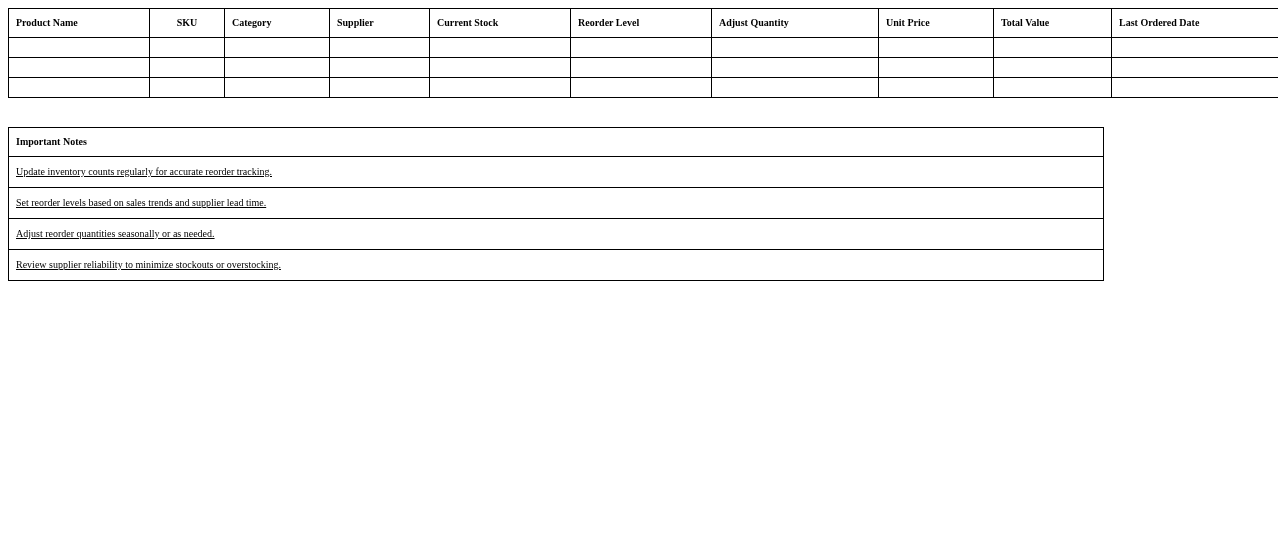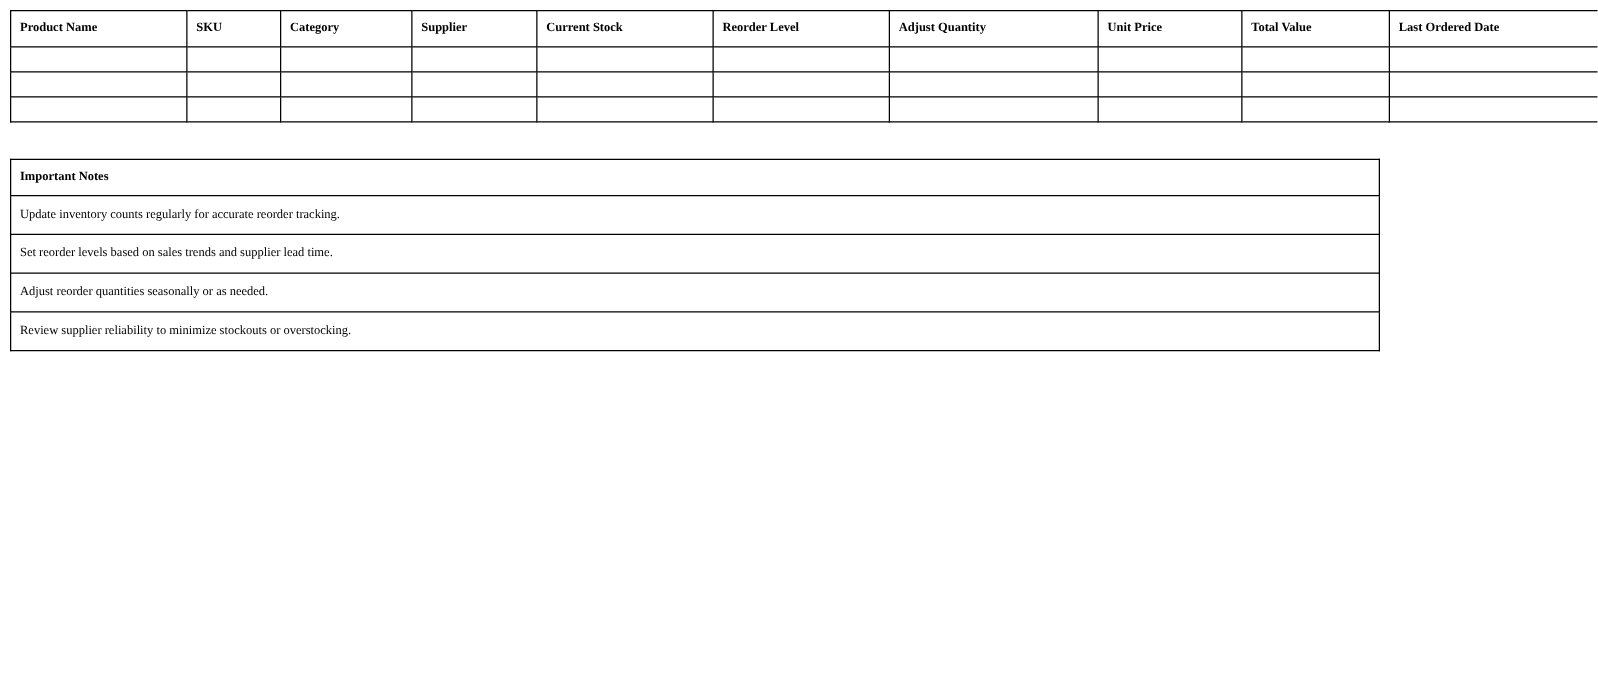--- a/index.html
+++ b/index.html
@@ -59,32 +59,33 @@
     width: 1096px;
   }
   #notes-table th {
     padding-top: 8px;
     padding-bottom: 8px;
   }
   #notes-table td {
     padding-top: 9px;
     padding-bottom: 9px;
     white-space: normal;
+    text-decoration: underline;
   }
 </style>
 </head>
 <body>
 
 <div class="page">
 
   <table class="grid" id="inventory-table">
     <thead>
       <tr>
         <th style="width: 126px;">Product Name</th>
-        <th style="width: 60px;">SKU</th>
+        <th style="width: 60px; text-align: center;">SKU</th>
         <th style="width: 90px;">Category</th>
         <th style="width: 85px;">Supplier</th>
         <th style="width: 126px;">Current Stock</th>
         <th style="width: 126px;">Reorder Level</th>
         <th style="width: 152px;">Adjust Quantity</th>
         <th style="width: 100px;">Unit Price</th>
         <th style="width: 103px;">Total Value</th>
         <th style="width: 160px;">Last Ordered Date</th>
 
       </tr>

